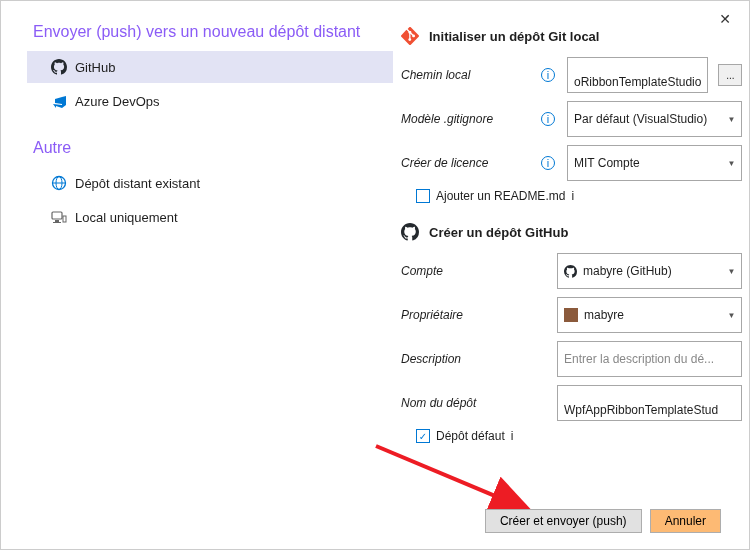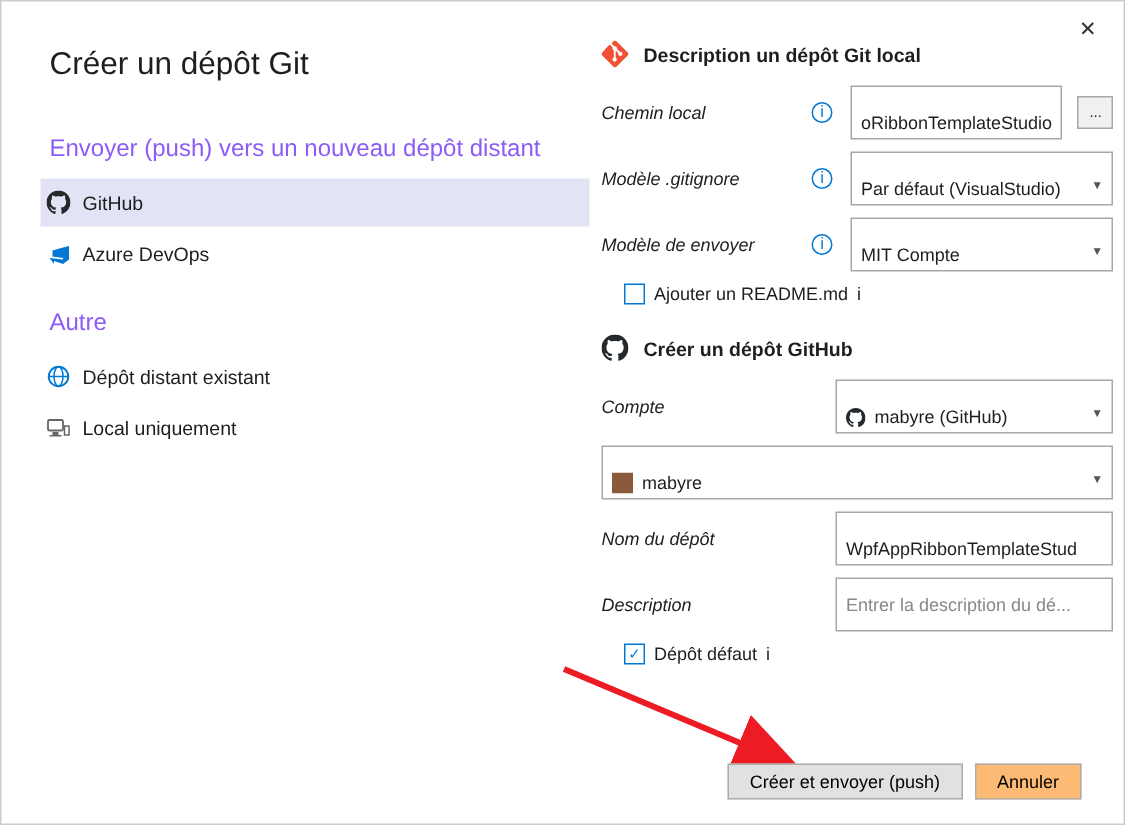--- a/index.html
+++ b/index.html
@@ -48,21 +48,21 @@
   h2.section {
     font-size: 16px;
     font-weight: 400;
     margin: 0 0 10px 0;
     color: #8b5cf6;
   }
   .provider-list { margin-bottom: 22px; }
   .provider-item {
     display: flex;
     align-items: center;
-    padding: 8px 4px;
+    padding: 8px 24px;
     margin: 2px 0 2px -6px;
     cursor: pointer;
     gap: 8px;
   }
   .provider-item.selected {
     background: #e2e3f4;
   }
   .provider-label { font-size: 13px; }
   .icon-github svg, .icon-azure svg, .icon-remote svg, .icon-local svg, .icon-git svg, .icon-github-sm svg {
     display: block;
@@ -113,21 +113,21 @@
     font-family: inherit;
     background: #fff;
     min-width: 0;
     overflow: hidden;
     text-overflow: ellipsis;
     white-space: nowrap;
   }
   .input::placeholder { color: #888; }
   .select {
     display: flex;
-    align-items: flex-start;
+    align-items: center;
     justify-content: space-between;
     cursor: pointer;
   }
   .select .val { overflow: hidden; text-overflow: ellipsis; white-space: nowrap; display: flex; align-items: center; gap: 6px;}
   .select .caret { font-size: 8px; color: #555; margin-left: 4px; }
   .browse-btn {
     width: 24px;
     height: 22px;
     border: 1px solid #a7a7a7;
     background: #f0f0f0;
@@ -188,21 +188,20 @@
     pointer-events: none;
   }
 </style>
 </head>
 <body>
 
 <div class="close-btn">✕</div>
 
 <div class="content">
   <div class="left-col">
-    <h1 class="title">Créer un dépôt Git</h1>
 
     <h2 class="section">Envoyer (push) vers un nouveau dépôt distant</h2>
     <div class="provider-list">
       <div class="provider-item selected">
         <span class="icon-github">
           <svg width="16" height="16" viewBox="0 0 16 16">
               <path fill="#24292e" d="M8 0C3.58 0 0 3.58 0 8c0 3.54 2.29 6.53 5.47 7.59.4.07.55-.17.55-.38 0-.19-.01-.82-.01-1.49-2.01.37-2.53-.49-2.69-.94-.09-.23-.48-.94-.82-1.13-.28-.15-.68-.52-.01-.53.63-.01 1.08.58 1.23.82.72 1.21 1.87.87 2.33.66.07-.52.28-.87.51-1.07-1.78-.2-3.64-.89-3.64-3.95 0-.87.31-1.59.82-2.15-.08-.2-.36-1.02.08-2.12 0 0 .67-.21 2.2.82.64-.18 1.32-.27 2-.27.68 0 1.36.09 2 .27 1.53-1.04 2.2-.82 2.2-.82.44 1.1.16 1.92.08 2.12.51.56.82 1.27.82 2.15 0 3.07-1.87 3.75-3.65 3.95.29.25.54.73.54 1.48 0 1.07-.01 1.93-.01 2.2 0 .21.15.46.55.38A8.013 8.013 0 0016 8c0-4.42-3.58-8-8-8z"></path>
             </svg>
         </span>
         <span class="provider-label">GitHub</span>
@@ -246,41 +245,41 @@
   <div class="right-col">
 
     <div style="padding-right: 24px; padding-top: 4px;">
       <div class="right-section">
         <div class="section-head">
           <span class="icon-git">
             <svg width="18" height="18" viewBox="0 0 16 16">
                 <path fill="#f05033" d="M15.7 7.3L8.7.3c-.4-.4-1-.4-1.4 0L5.9 1.7l1.8 1.8c.4-.1.9 0 1.2.3.3.3.5.8.3 1.2l1.7 1.7c.4-.1.9 0 1.2.3.5.5.5 1.3 0 1.8s-1.3.5-1.8 0c-.4-.4-.5-.9-.3-1.3L8.4 5.9v4.2c.1.1.2.1.3.2.5.5.5 1.3 0 1.8s-1.3.5-1.8 0-.5-1.3 0-1.8c.1-.1.3-.2.4-.3V5.8c-.2-.1-.3-.2-.4-.3-.4-.4-.5-.9-.3-1.3L4.8 2.4.3 7.3c-.4.4-.4 1 0 1.4l7 7c.4.4 1 .4 1.4 0l7-7c.4-.4.4-1 0-1.4z"></path>
               </svg>
           </span>
-          <span class="sh-title">Description un dépôt Git local</span>
+          <span class="sh-title">Initialiser un dépôt Git local</span>
         </div>
 
         <div class="form-row">
           <span class="lbl">Chemin local</span>
           <span class="info-icon">i</span>
           <div class="input">oRibbonTemplateStudio</div>
           <div class="browse-btn">...</div>
         </div>
 
         <div class="form-row">
           <span class="lbl">Modèle .gitignore</span>
           <span class="info-icon">i</span>
           <div class="select">
             <span class="val">Par défaut (VisualStudio)</span>
             <span class="caret">▼</span>
           </div>
         </div>
 
         <div class="form-row">
-          <span class="lbl">Modèle de envoyer</span>
+          <span class="lbl">Créer de licence</span>
           <span class="info-icon">i</span>
           <div class="select">
             <span class="val">MIT Compte</span>
             <span class="caret">▼</span>
           </div>
         </div>
 
         <div class="checkbox-row">
           <span class="checkbox"></span>
           <span>Ajouter un README.md</span>
@@ -305,37 +304,38 @@
               <svg width="13" height="13" viewBox="0 0 16 16">
                   <path fill="#24292e" d="M8 0C3.58 0 0 3.58 0 8c0 3.54 2.29 6.53 5.47 7.59.4.07.55-.17.55-.38 0-.19-.01-.82-.01-1.49-2.01.37-2.53-.49-2.69-.94-.09-.23-.48-.94-.82-1.13-.28-.15-.68-.52-.01-.53.63-.01 1.08.58 1.23.82.72 1.21 1.87.87 2.33.66.07-.52.28-.87.51-1.07-1.78-.2-3.64-.89-3.64-3.95 0-.87.31-1.59.82-2.15-.08-.2-.36-1.02.08-2.12 0 0 .67-.21 2.2.82.64-.18 1.32-.27 2-.27.68 0 1.36.09 2 .27 1.53-1.04 2.2-.82 2.2-.82.44 1.1.16 1.92.08 2.12.51.56.82 1.27.82 2.15 0 3.07-1.87 3.75-3.65 3.95.29.25.54.73.54 1.48 0 1.07-.01 1.93-.01 2.2 0 .21.15.46.55.38A8.013 8.013 0 0016 8c0-4.42-3.58-8-8-8z"></path>
                 </svg>
               <span>mabyre (GitHub)</span>
             </span>
             <span class="caret">▼</span>
           </div>
         </div>
 
         <div class="form-row">
+          <span class="lbl" style="width:150px">Propriétaire</span>
           <div class="select">
             <span class="val">
               <span class="avatar"></span>
               <span>mabyre</span>
             </span>
             <span class="caret">▼</span>
           </div>
         </div>
 
         <div class="form-row">
+          <span class="lbl" style="width:150px">Description</span>
+          <input class="input" style="color: rgb(136, 136, 136);" placeholder="Entrer la description du dé...">
+        </div>
+
+        <div class="form-row">
           <span class="lbl" style="width:150px">Nom du dépôt</span>
           <div class="input">WpfAppRibbonTemplateStud</div>
-        </div>
-
-        <div class="form-row">
-          <span class="lbl" style="width:150px">Description</span>
-          <input class="input" style="color: rgb(136, 136, 136);" placeholder="Entrer la description du dé...">
         </div>
 
         <div class="checkbox-row">
           <span class="checkbox">✓</span>
           <span>Dépôt défaut</span>
           <span class="info-icon">i</span>
         </div>
       </div>
     </div>
   </div>

